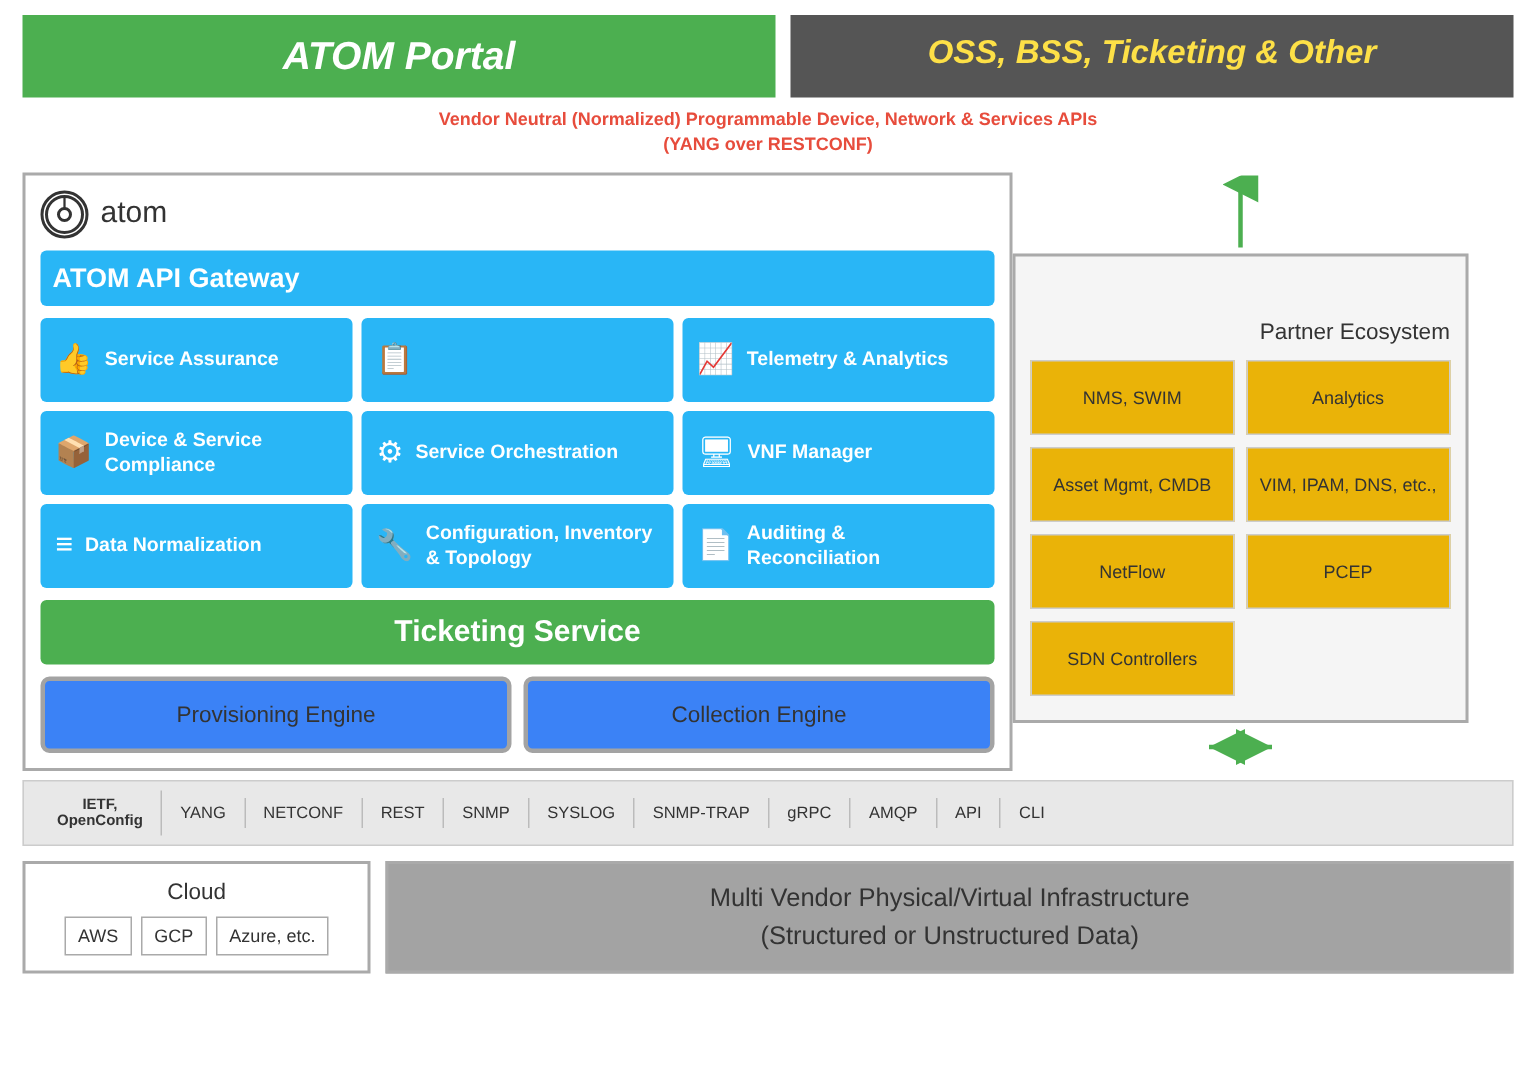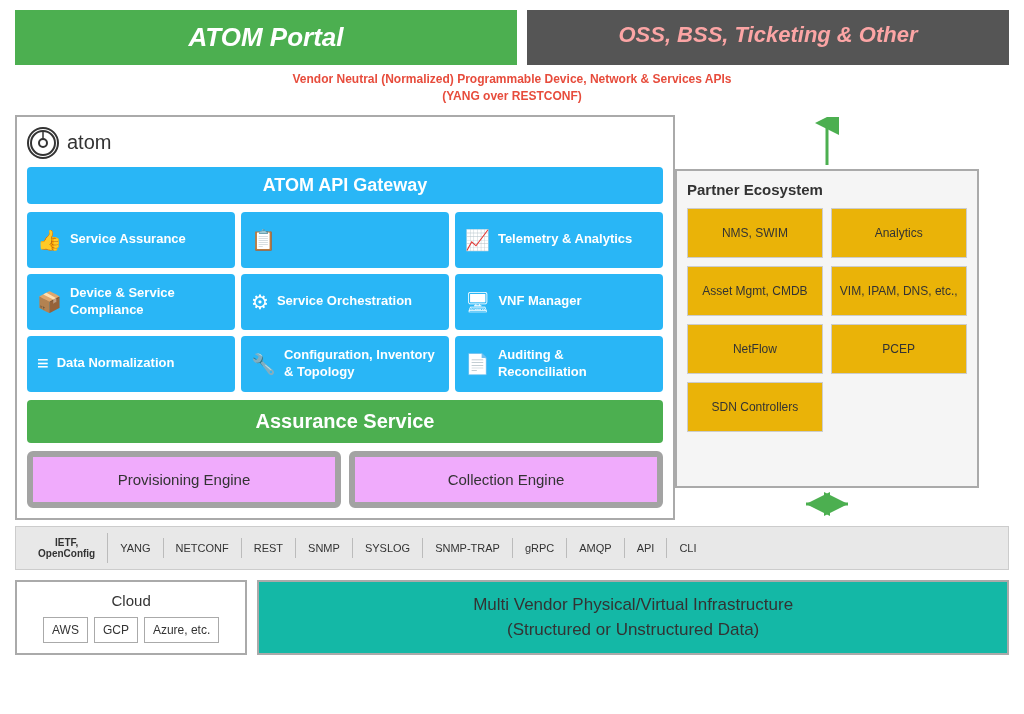--- a/index.html
+++ b/index.html
@@ -32,21 +32,21 @@
       color: white;
       font-size: 26px;
       font-weight: bold;
       text-align: center;
       padding: 12px 30px;
       flex: 1;
     }
 
     .oss-header {
       background: #555;
-      color: #fca5a5;
+      color: #fde047;
       font-size: 22px;
       font-weight: bold;
       text-align: center;
       padding: 12px 20px;
       flex: 1;
     }
 
     
     .api-text {
       color: #e74c3c;
@@ -96,21 +96,21 @@
       color: #333;
       font-weight: 300;
     }
 
     
     .api-gateway-bar {
       background: #29b6f6;
       color: white;
       font-size: 18px;
       font-weight: bold;
-      text-align: center;
+      text-align: left;
       padding: 8px;
       margin-bottom: 8px;
       border-radius: 4px;
     }
 
     
     .services-grid {
       display: grid;
       grid-template-columns: 1fr 1fr 1fr;
       gap: 6px;
@@ -152,44 +152,45 @@
     }
 
     
     .engines-row {
       display: flex;
       gap: 8px;
     }
 
     .engine-box {
       flex: 1;
-      border: 6px solid #a3a3a3;
+      border: 3px solid #a3a3a3;
       border-radius: 6px;
       text-align: center;
       padding: 14px 10px;
       font-size: 15px;
       font-weight: 500;
       color: #333;
-      background: #f0abfc;
+      background: #3b82f6;
     }
 
     
     .partner-box {
       flex: 1;
       border: 2px solid #aaa;
       padding: 10px;
       background: #f5f5f5;
     }
 
     .partner-title {
-      text-align: left;
+      text-align: right;
       font-size: 15px;
-      font-weight: 700;
+      font-weight: 400;
       color: #333;
       margin-bottom: 10px;
+      margin-top: 32px;
     }
 
     .partner-grid {
       display: grid;
       grid-template-columns: 1fr 1fr;
       gap: 8px;
     }
 
     .partner-item {
       background: #eab308;
@@ -265,21 +266,21 @@
       font-size: 12px;
       color: #333;
     }
 
     .infra-box {
       flex: 1;
       border: 2px solid #aaa;
       display: flex;
       align-items: center;
       justify-content: center;
-      background: #14b8a6;
+      background: #a3a3a3;
     }
 
     .infra-text {
       text-align: center;
       font-size: 17px;
       color: #333;
       line-height: 1.5;
     }
 
     .right-panel {
@@ -368,21 +369,21 @@
           <span class="service-icon">🔧</span>
           <span class="service-label">Configuration, Inventory &amp; Topology</span>
         </div>
         <div class="service-box">
           <span class="service-icon">📄</span>
           <span class="service-label">Auditing &amp; Reconciliation</span>
         </div>
       </div>
 
       <div class="messaging-bar">
-        <span>Assurance Service</span>
+        <span>Ticketing Service</span>
       </div>
 
       <div class="engines-row">
         <div class="engine-box">
           <span>Provisioning Engine</span>
         </div>
         <div class="engine-box">
           <span>Collection Engine</span>
         </div>
       </div>

